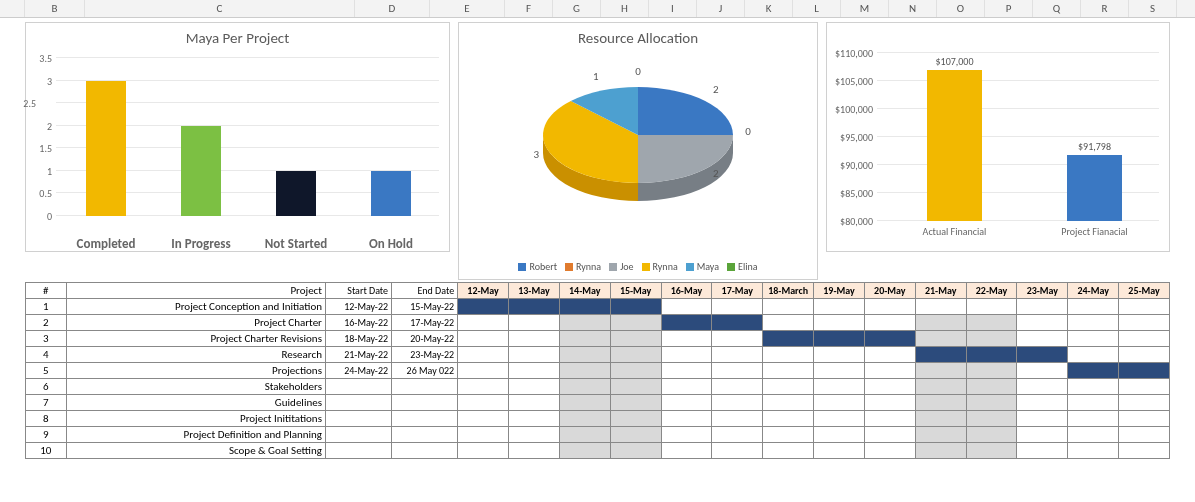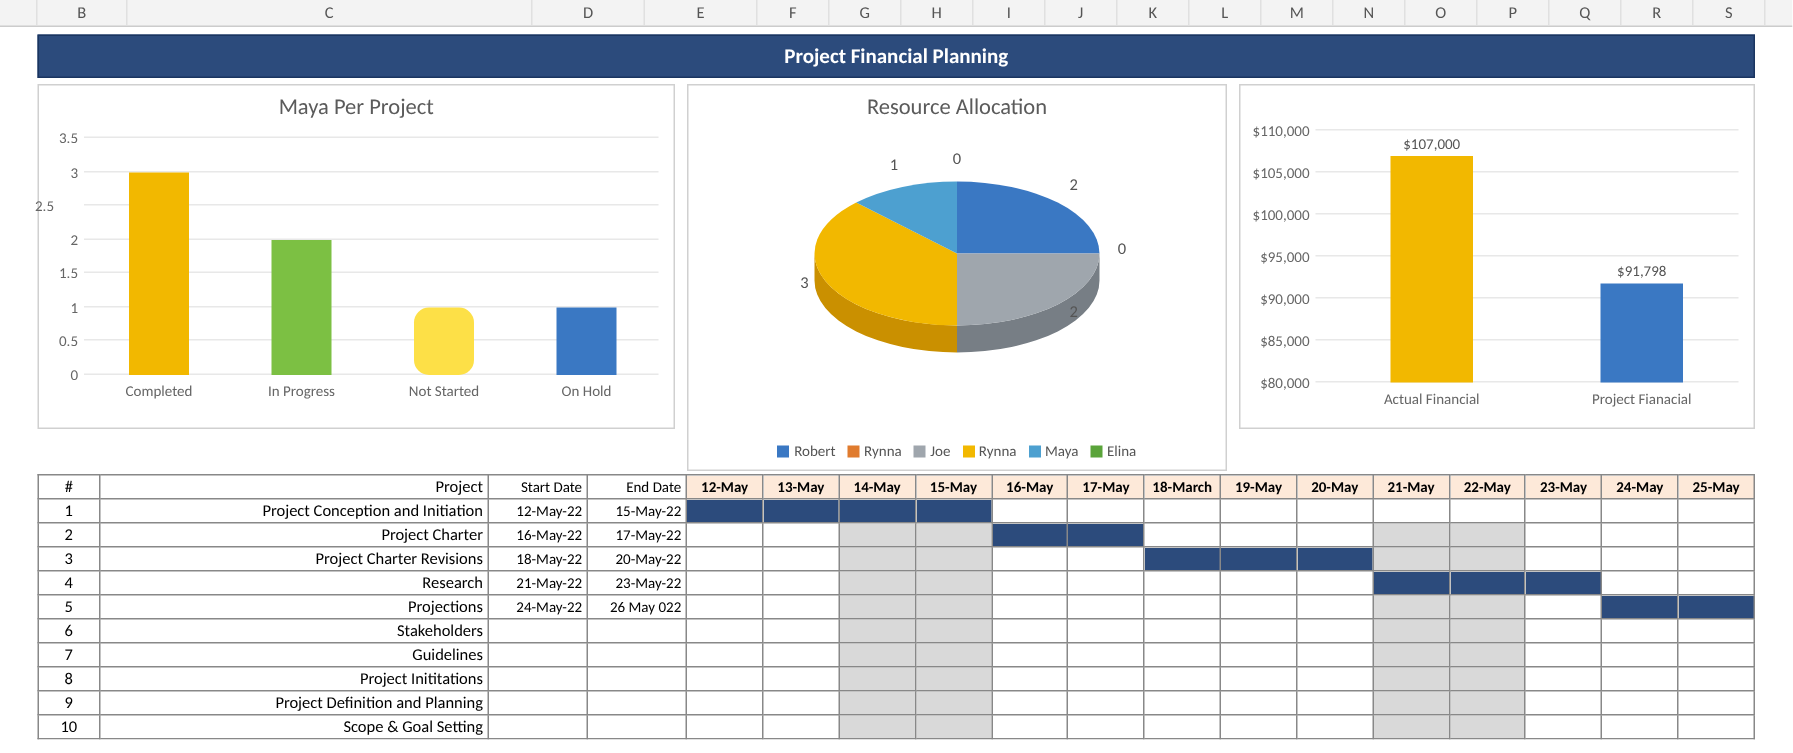--- a/index.html
+++ b/index.html
@@ -15,23 +15,23 @@
 .chart-box.right { flex: 1; height: 230px; }
 .chart-title { text-align: center; font-size: 15px; color: #5b5b5b; padding: 6px 0 2px 0; }
 
 
 .barchart { position: absolute; left: 30px; right: 10px; top: 35px; bottom: 35px; }
 .y-tick { position: absolute; right: 2px; font-size: 10px; color: #666; transform: translateY(50%); }
 .gridline { position: absolute; left: 0; right: 0; border-top: 1px solid #e8e8e8; }
 .bar { position: absolute; bottom: 0; width: 40px; }
 .bar.gold { background: #f2b800; }
 .bar.green { background: #7cc043; }
-.bar.cyan { background: #fde047; border-radius: 10px; }
+.bar.cyan { background: #0f172a; }
 .bar.blue { background: #3a78c3; }
-.bar-label { position: absolute; top: 100%; margin-top: 4px; text-align: center; font-size: 10px; color: #666; width: 90px; left: 50%; transform: translateX(-50%); }
+.bar-label { position: absolute; top: 100%; margin-top: 20px; text-align: center; font-size: 13px; color: #666; width: 90px; left: 50%; transform: translateX(-50%); font-weight: bold; }
 
 
 .pie-wrap { position: absolute; top: 40px; left: 50%; transform: translateX(-50%); }
 .pie-legend { position: absolute; bottom: 6px; left: 0; right: 0; display: flex; justify-content: center; gap: 8px; font-size: 10px; color: #555; }
 .legend-item { display: flex; align-items: center; gap: 3px; }
 .legend-sw { width: 8px; height: 8px; display: inline-block; }
 
 
 .fin-chart { position: absolute; left: 50px; right: 10px; top: 30px; bottom: 30px; }
 .fin-ytick { position: absolute; right: 100%; margin-right: 4px; font-size: 10px; color: #666; transform: translateY(50%); white-space: nowrap; }
@@ -74,21 +74,20 @@
       <div class="col-header" style="width: 48px;">L</div>
       <div class="col-header" style="width: 48px;">M</div>
       <div class="col-header" style="width: 48px;">N</div>
       <div class="col-header" style="width: 48px;">O</div>
       <div class="col-header" style="width: 48px;">P</div>
       <div class="col-header" style="width: 48px;">Q</div>
       <div class="col-header" style="width: 48px;">R</div>
       <div class="col-header" style="width: 48px;">S</div>
     </div>
 
-  <div class="banner">Project Financial Planning</div>
 
   <div class="charts-row">
 
     <div class="chart-box left">
       <div class="chart-title">Maya Per Project</div>
       <div class="barchart" id="barchart-left">
           <div class="gridline" style="bottom: 0%;"></div>
           <div class="y-tick" style="bottom: 0%; position: absolute; right: 100%; margin-right: 4px; transform: translateY(50%);">0</div>
           <div class="gridline" style="bottom: 14.2857%;"></div>
           <div class="y-tick" style="bottom: 14.2857%; position: absolute; right: 100%; margin-right: 4px; transform: translateY(50%);">0.5</div>

